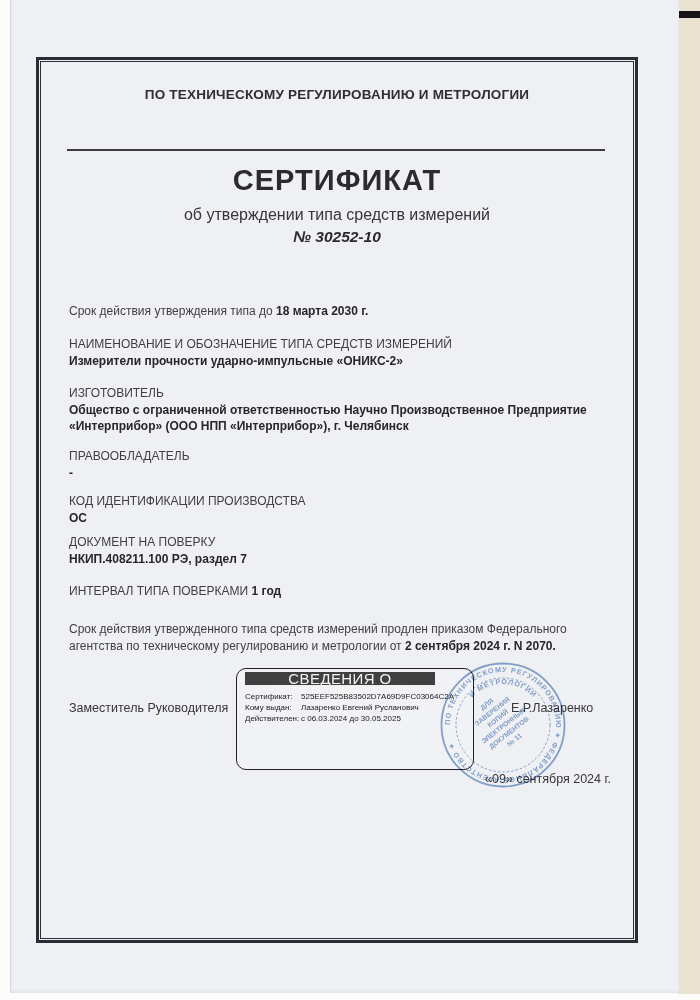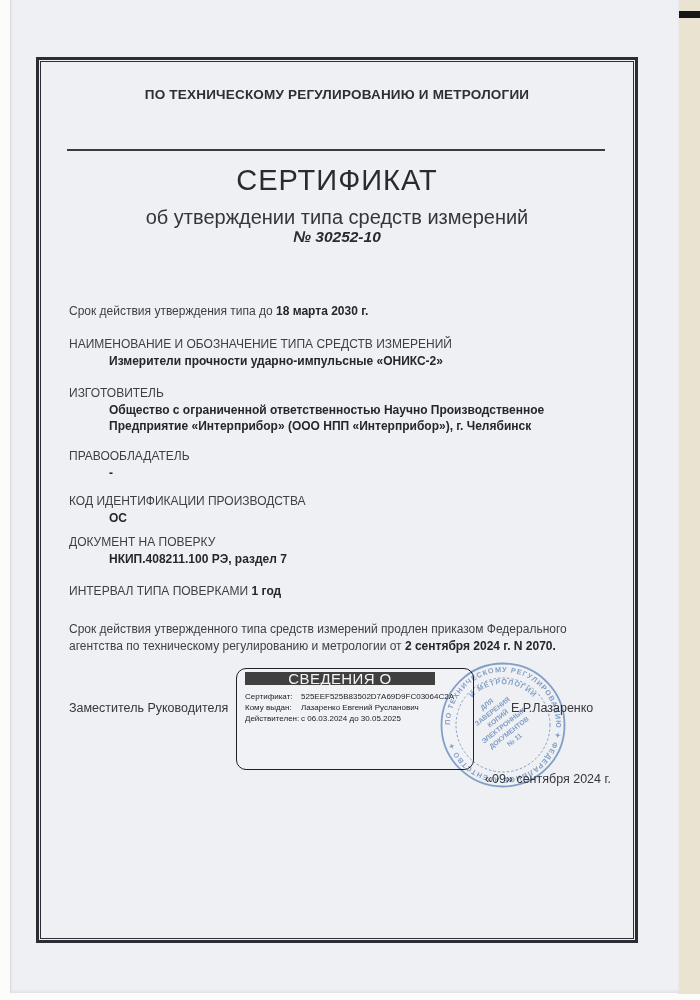--- a/index.html
+++ b/index.html
@@ -20,29 +20,29 @@
     box-shadow:inset 0 -2px 3px rgba(0,0,0,.06);
   }
   
   .frame{position:absolute;left:25px;top:57px;width:602px;height:886px;border:3px solid #2c2c34;box-sizing:border-box;}
   .frame-inner{position:absolute;left:1px;top:1px;right:1px;bottom:1px;border:1.5px solid #2c2c34;}
   
   .agency{position:absolute;left:25px;top:84px;width:602px;text-align:center;
     font-weight:bold;font-size:13.5px;line-height:22px;color:#2e2e34;letter-spacing:.2px;}
   .divider{position:absolute;left:56px;top:149px;width:538px;height:2px;background:#3a3a40;}
   .title{position:absolute;left:25px;top:164px;width:602px;text-align:center;
-    font-weight:normal;font-size:29px;color:#2a2a30;letter-spacing:1px;}
+    font-weight:bold;font-size:29px;color:#2a2a30;letter-spacing:1px;}
   .subtitle{position:absolute;left:25px;top:206px;width:602px;text-align:center;
-    font-size:20px;color:#35353b;}
+    font-size:16px;color:#35353b;}
   .cert-number{position:absolute;left:25px;top:228px;width:602px;text-align:center;
     font-weight:bold;font-size:15.5px;color:#2a2a30;font-style:italic;}
   
   .block{position:absolute;left:58px;width:548px;font-size:12px;line-height:16.5px;color:#3e3e44;}
   .block b, .block .bv{font-weight:bold;color:#26262b;}
-  .bv{display:block;margin-left:40px;}
+  .bv{display:block;}
   .t303{top:303px}.t336{top:336px}.t385{top:385px}.t448{top:448px}
   .t493{top:493px}.t534{top:534px}.t583{top:583px}.t621{top:621px}
   
   .sig-position{position:absolute;left:58px;top:701px;font-size:12.5px;color:#36363c;}
   .sig-name{position:absolute;left:500px;top:701px;font-size:12.5px;color:#36363c;}
   .sig-date{position:absolute;left:420px;top:772px;width:180px;text-align:right;font-size:12.5px;color:#36363c;}
   
   .esign{position:absolute;left:225px;top:668px;width:238px;height:102px;
     border:1.5px solid #1f1f24;border-radius:10px;background:#f1f2f5;box-sizing:border-box;}
   .esign-note{margin-top:5px;font-size:7.5px;line-height:9.6px;text-align:center;color:#2f2f34;}

